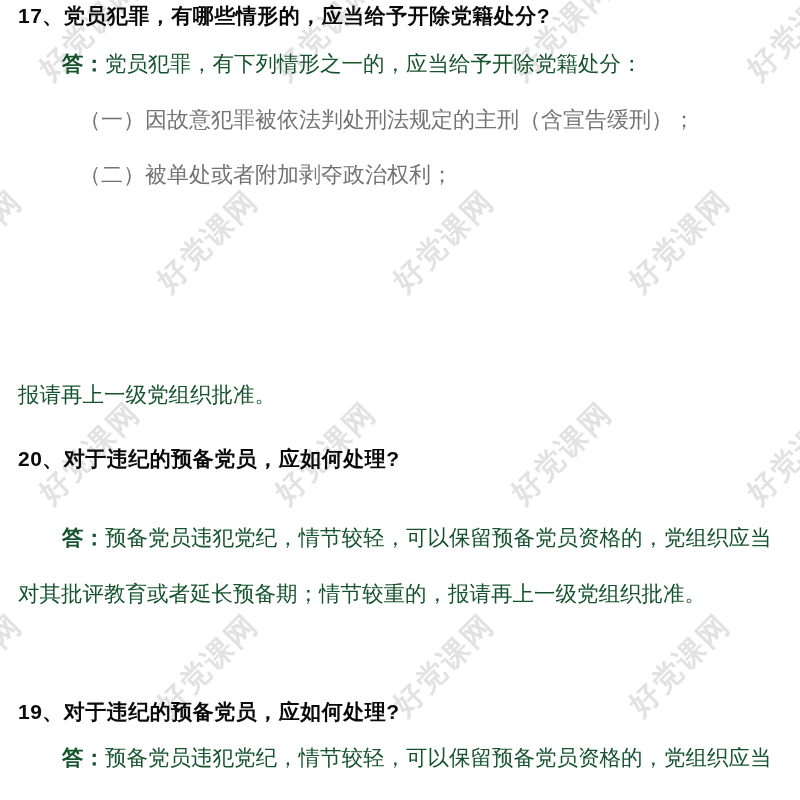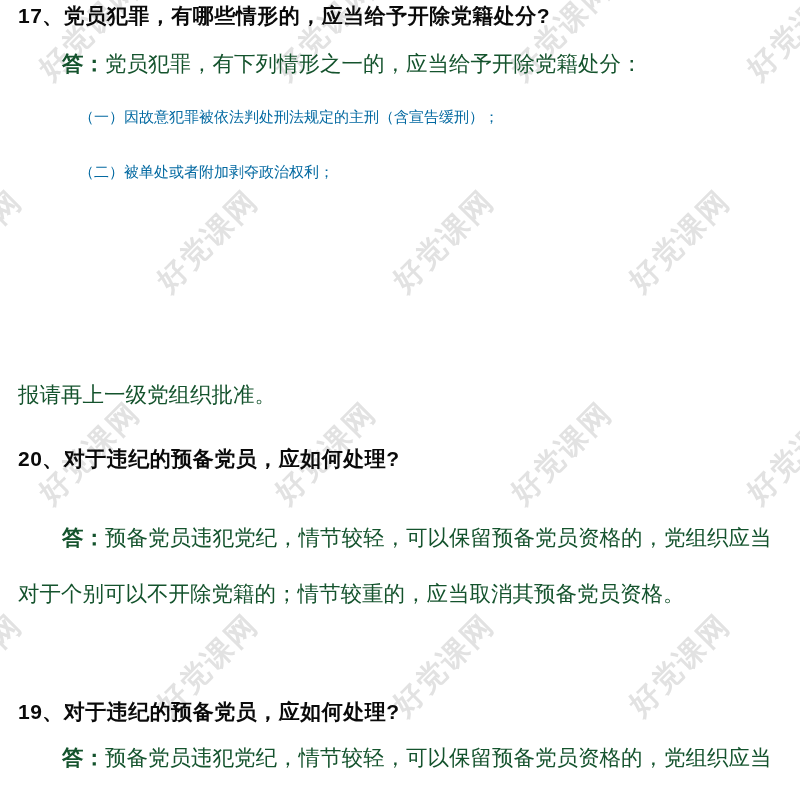--- a/index.html
+++ b/index.html
@@ -66,22 +66,22 @@
     font-size: 21.5px;
     letter-spacing: 0px;
     color: #14532d;
   }
 
   .para-ans-label {
     font-weight: 700;
   }
 
   .item {
-    font-size: 15px;
-    color: #0369a1;
+    font-size: 22px;
+    color: #737373;
   }
 </style>
 </head>
 <body>
 
 <div id="watermark-layer">
     <div class="watermark-mark" style="color: rgb(217, 217, 217); transform: rotate(-45deg); left: 30px; top: 60px;">好党课网</div>
     <div class="watermark-mark" style="color: rgb(217, 217, 217); transform: rotate(-45deg); left: 266px; top: 60px;">好党课网</div>
     <div class="watermark-mark" style="color: rgb(217, 217, 217); transform: rotate(-45deg); left: 502px; top: 60px;">好党课网</div>
     <div class="watermark-mark" style="color: rgb(217, 217, 217); transform: rotate(-45deg); left: 738px; top: 60px;">好党课网</div>
@@ -111,19 +111,19 @@
 
 
 
 
   <div class="doc-line para" style="left:18px; top:385px;">报请再上一级党组织批准。</div>
 
   <div class="doc-line heading" style="left:18px; top:448px;">20、对于违纪的预备党员，应如何处理?</div>
 
   <div class="doc-line para" style="left:62px; top:528px;"><span class="para-ans-label">答：</span>预备党员违犯党纪，情节较轻，可以保留预备党员资格的，党组织应当</div>
 
-  <div class="doc-line para" style="left:18px; top:584px;">对于个别可以不开除党籍的；情节较重的，应当取消其预备党员资格。</div>
+  <div class="doc-line para" style="left:18px; top:584px;">对其批评教育或者延长预备期；情节较重的，报请再上一级党组织批准。</div>
 
   <div class="doc-line heading" style="left:18px; top:701px;">19、对于违纪的预备党员，应如何处理?</div>
 
   <div class="doc-line para" style="left:62px; top:748px;"><span class="para-ans-label">答：</span>预备党员违犯党纪，情节较轻，可以保留预备党员资格的，党组织应当</div>
 
 </div>
 
 </body></html>

